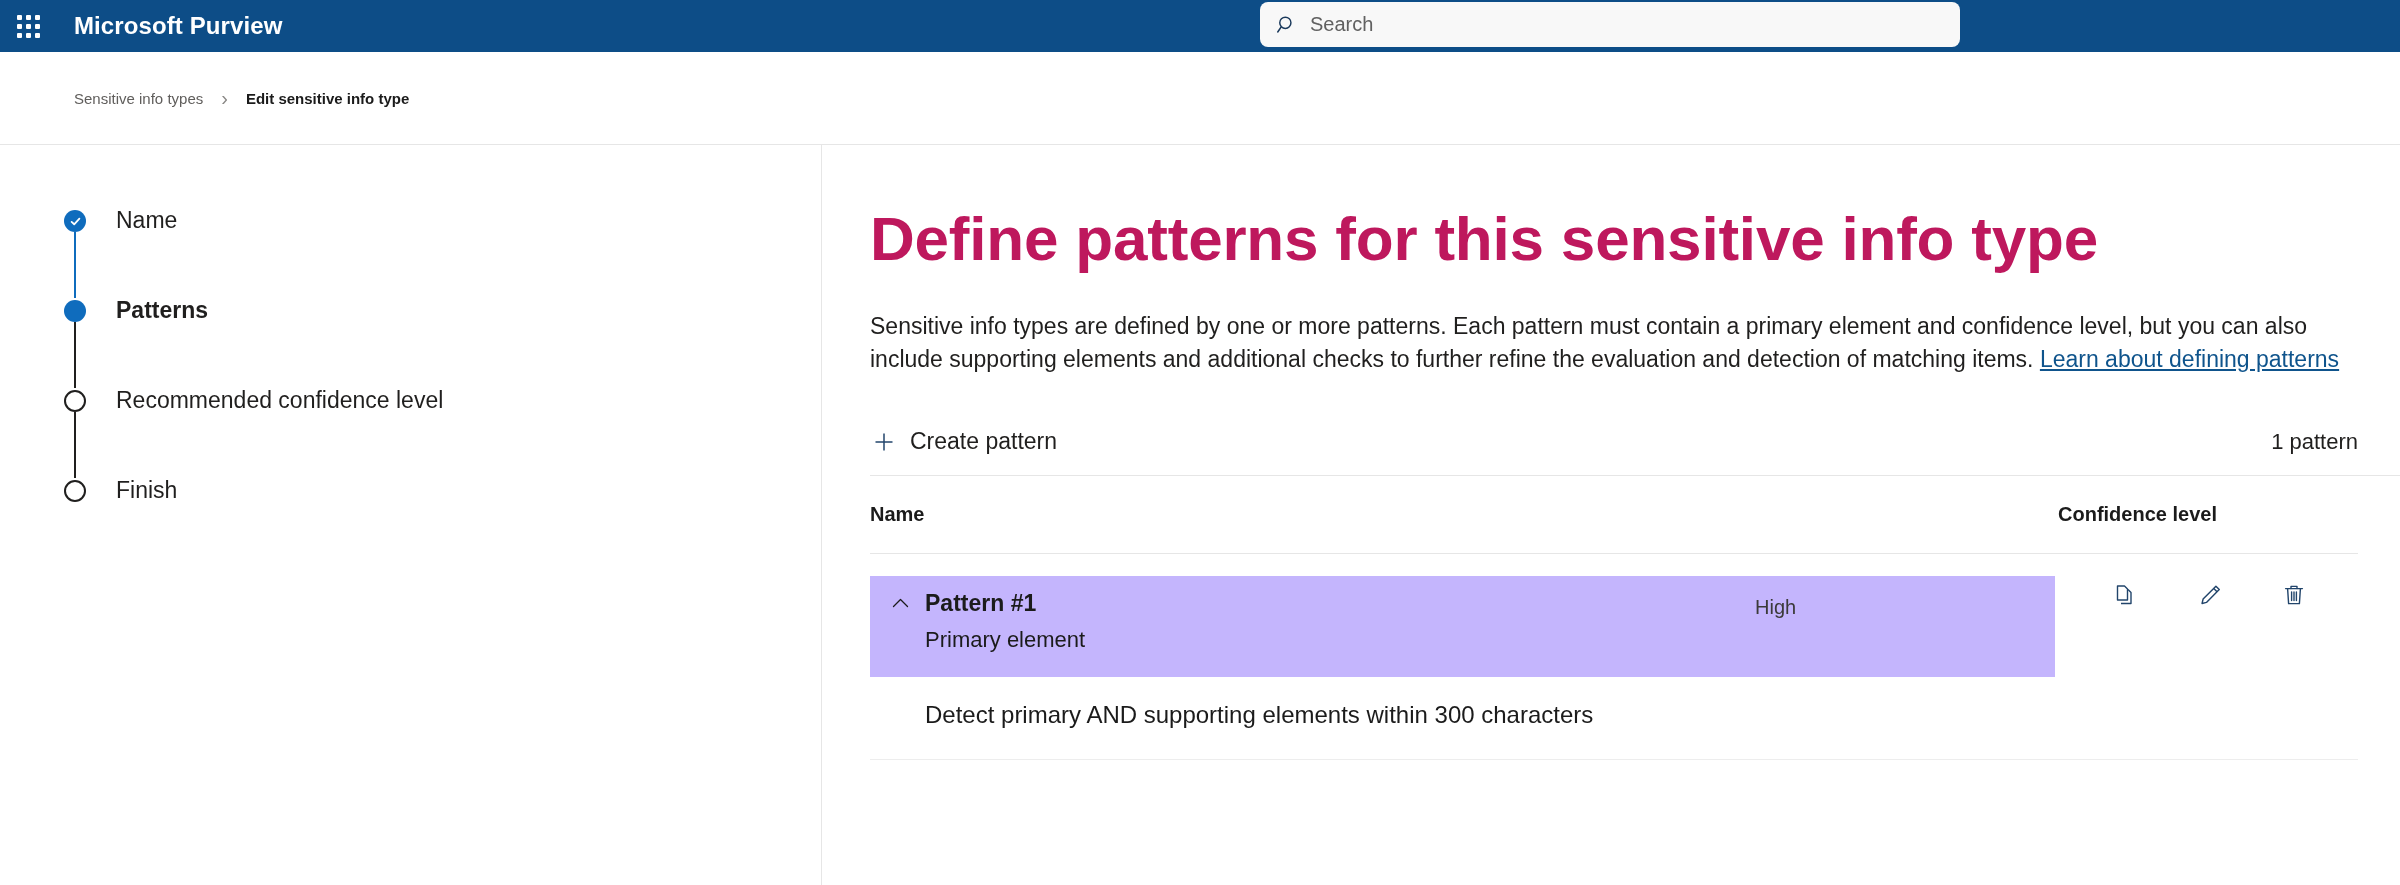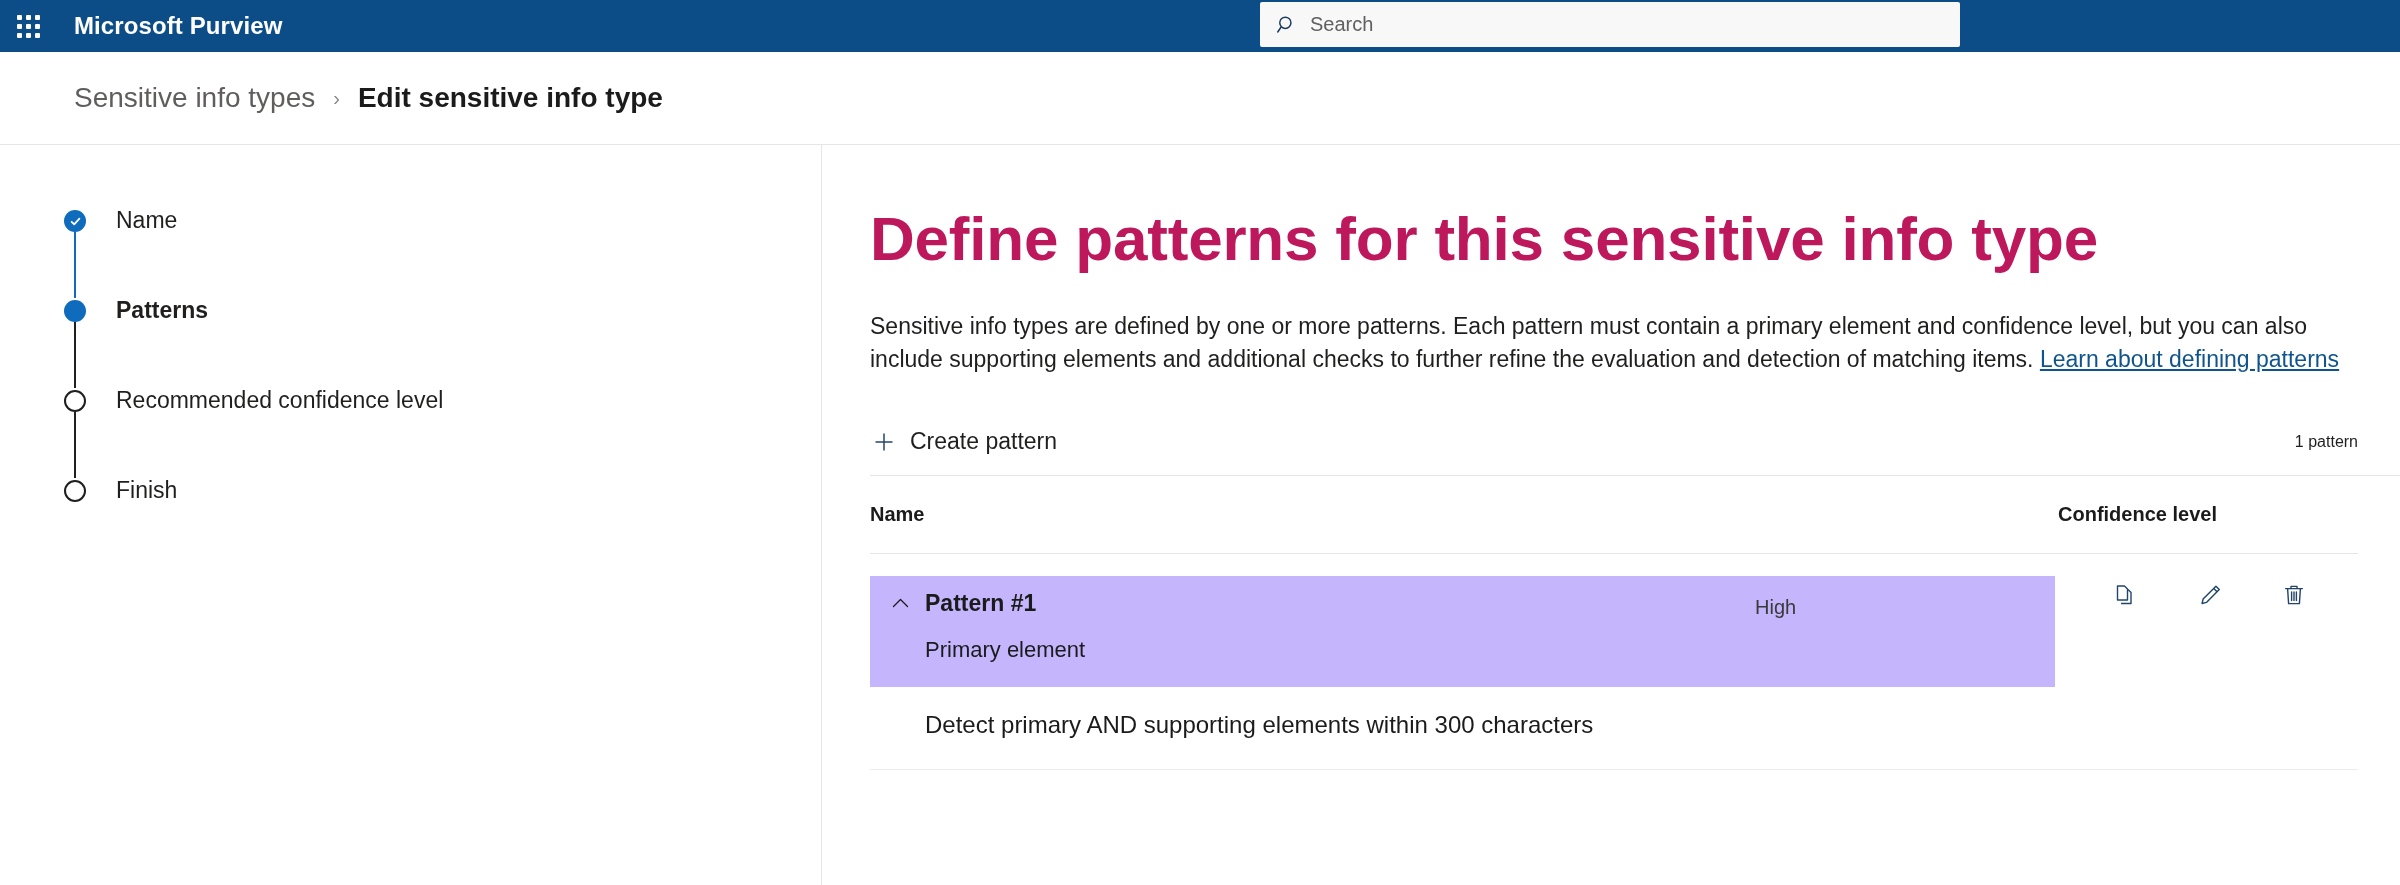--- a/index.html
+++ b/index.html
@@ -40,21 +40,21 @@
     margin-left: 18px;
     white-space: nowrap;
   }
   .search-wrap {
     position: absolute;
     left: 1260px;
     top: 2px;
     width: 700px;
     height: 45px;
     background: #f8f8f8;
-    border-radius: 2px;
+    border-radius: 8px;
     display: flex;
     align-items: center;
     padding: 0 14px;
   }
   .search-icon { flex: 0 0 auto; width: 26px; height: 26px; display:flex; align-items:center; justify-content:center; }
   .search-input {
     border: 0; outline: none; background: transparent;
     font-family: "Liberation Sans", "DejaVu Sans", sans-serif;
     font-size: 20px;
     color: #1b1b1b;
@@ -66,21 +66,21 @@
 
   
   .breadcrumb-bar {
     height: 93px;
     border-bottom: 1px solid #e6e6e6;
     display: flex;
     align-items: center;
     padding-left: 74px;
   }
   .crumb {
-    font-size: 28px;
+    font-size: 15px;
     color: #605e5c;
     text-decoration: none;
     white-space: nowrap;
   }
   .crumb.current { color: #1b1b1b; font-weight: 700; }
   .crumb-sep {
     margin: 0 18px;
     color: #8a8886;
     font-size: 20px;
     display: inline-flex;
@@ -180,21 +180,21 @@
     gap: 14px;
     background: none; border: 0;
     cursor: pointer;
     padding: 4px 2px;
     font-family: "Liberation Sans", "DejaVu Sans", sans-serif;
     font-size: 23px;
     color: #201f1e;
     text-align: right;
   }
   .plus-icon { width: 24px; height: 24px; display:block; }
-  .pattern-count { font-size: 16px; color: #201f1e; white-space: nowrap; }
+  .pattern-count { font-size: 22px; color: #201f1e; white-space: nowrap; }
 
   
   .table { max-width: 1540px; padding-right: 42px; }
   .thead {
     display: flex;
     align-items: center;
     height: 78px;
     border-bottom: 1px solid #e6e6e6;
   }
   .th { font-size: 20px; font-weight: 600; color: #1b1b1b; }
@@ -207,21 +207,21 @@
     background: #c4b5fd;
     padding: 14px 0 22px 0;
     max-width: 1185px;
     display: flex;
     align-items: flex-start;
   }
   .row-main { flex: 1 1 auto; padding-left: 20px; }
   .row-head { display: flex; align-items: center; gap: 14px; }
   .chevron-icon { width: 21px; height: 21px; display: block; }
   .pattern-name { font-size: 23px; font-weight: 700; color: #1b1b1b; }
-  .row-detail { margin-left: 35px; margin-top: 18px; }
+  .row-detail { margin-left: 35px; margin-top: 8px; }
   .detail-line { font-size: 22px; color: #1b1b1b; line-height: 30px; }
   .detail-line .k { font-weight: 700; }
   .row-conf {
     flex: 0 0 300px;
     font-size: 20px;
     color: #3b3a39;
     padding-top: 6px;
   }
   .row-actions {
     flex: 0 0 auto;

